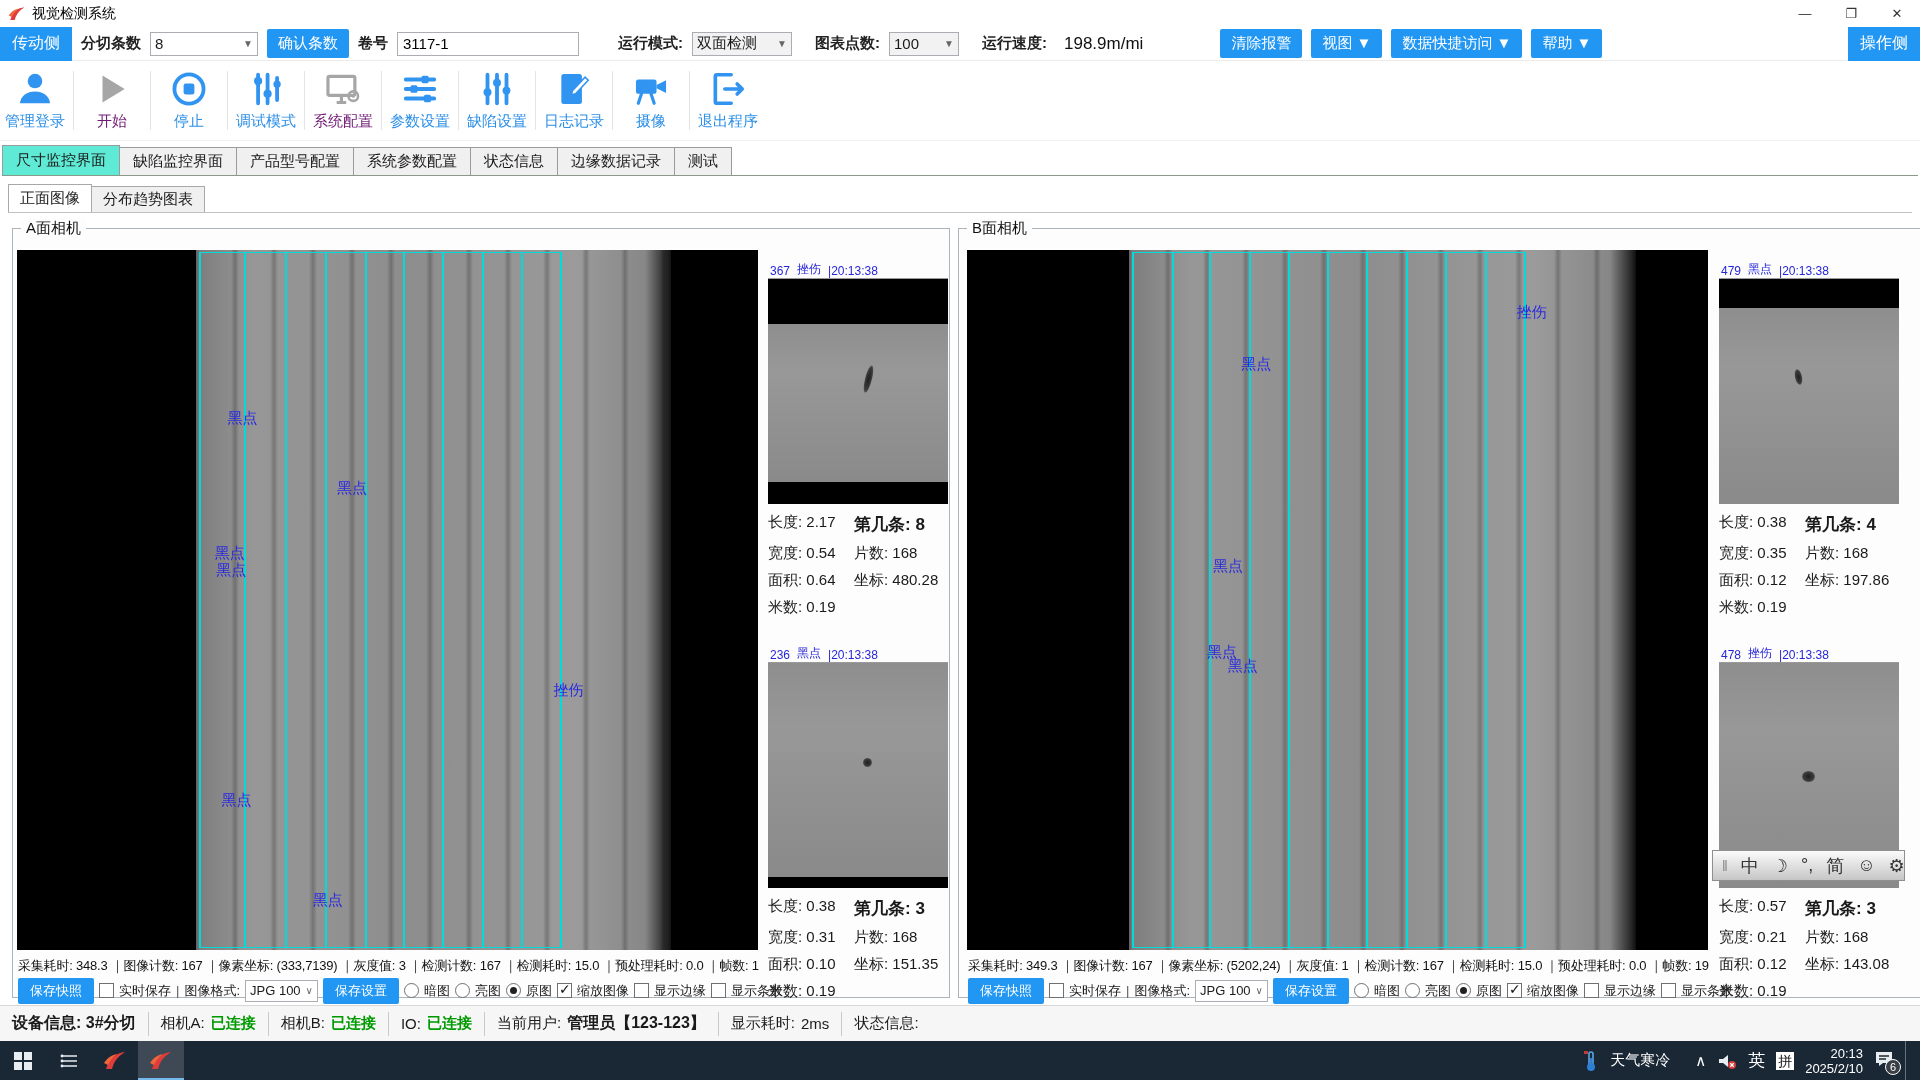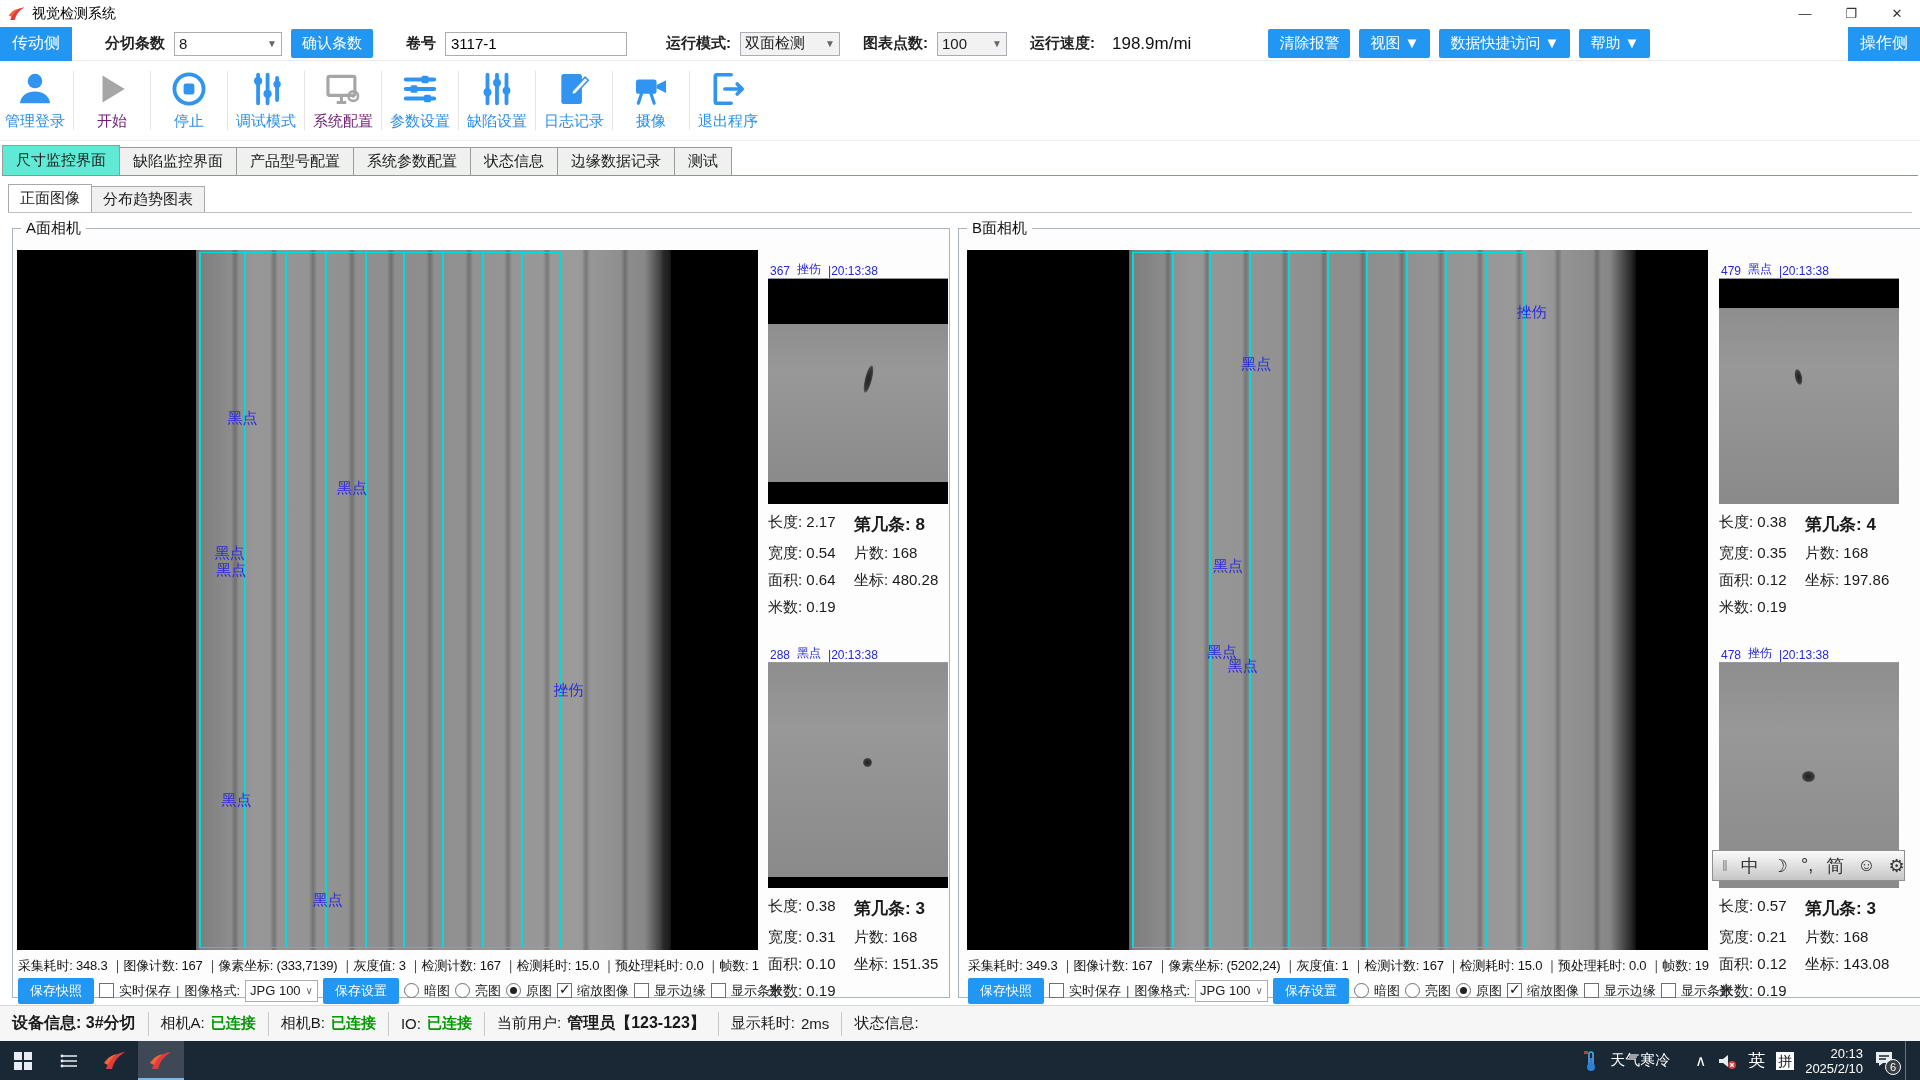--- a/index.html
+++ b/index.html
@@ -14,21 +14,21 @@
   .win-btns { margin-left:auto; display:flex; height:27px; }
   .win-btn { width:46px; height:27px; display:flex; align-items:center; justify-content:center;
     font-size:13px; color:#333; }
 
   
   .toolbar { position:absolute; left:0; top:27px; width:1920px; height:34px; background:#fff;
     display:flex; align-items:center; gap:9px; border-bottom:1px solid #ececec; }
   .btn-blue { background:#2196f3; color:#fff; border:none; border-radius:2px;
     font-size:15px; padding:5px 11px; cursor:pointer; white-space:nowrap; }
   .side-btn { height:34px; border-radius:0; padding:0 12px; font-size:16px; }
-  .tb-label { font-weight:700; color:#222; white-space:nowrap;margin-left:24px; }
+  .tb-label { font-weight:700; color:#222; white-space:nowrap; }
   .combo { background:#f2f2f2; border:1px solid #abadb3; height:24px; display:flex;
     align-items:center; padding:0 4px; min-width:70px; justify-content:space-between; gap:6px; }
   .combo.white { background:#fff; }
   .combo .arrow { color:#666; font-size:10px; }
   .text-input { height:24px; border:1px solid #abadb3; padding:0 5px; font-size:15px; width:182px;
     font-family:inherit; }
   .speed-val { background:#fff; font-size:17px; color:#111; padding:2px 8px; white-space:nowrap; }
   .tb-spacer { flex:1; }
 
   
@@ -340,21 +340,21 @@
         <span class="stat"><span>宽度:</span> <span>0.54</span></span>
         <span class="stat"><span>片数:</span> <span>168</span></span>
         <span class="stat"><span>面积:</span> <span>0.64</span></span>
         <span class="stat"><span>坐标:</span> <span>480.28</span></span>
         <span class="stat"><span>米数:</span> <span>0.19</span></span>
         <span></span>
       </div>
     </div>
     <div class="defect-card card2">
       <div class="d-header">
-        <span>288</span>
+        <span>236</span>
         <span>黑点</span>
         <span>|20:13:38</span>
       </div>
       <div class="d-thumb">
         <div class="t-gray" style="top:0;bottom:5%"></div>
         <div class="speck" style="left:53%;top:42%;width:9px;height:9px"></div>
       </div>
       <div class="d-stats">
         <span class="stat"><span>长度:</span> <span>0.38</span></span>
         <span class="stat big"><span>第几条:</span> <span>3</span></span>

